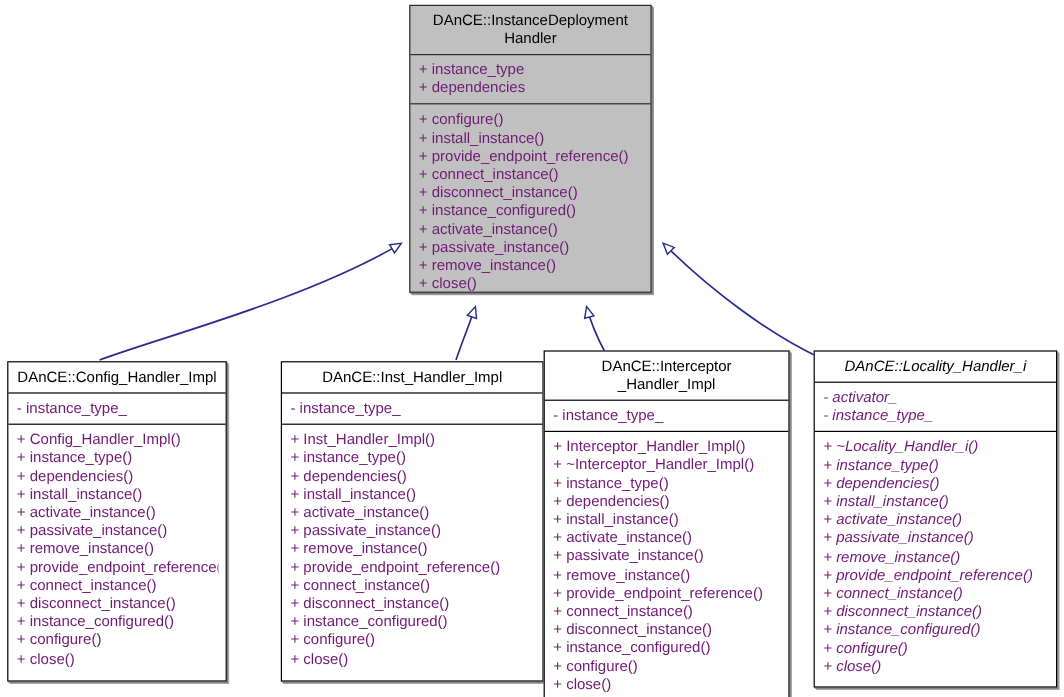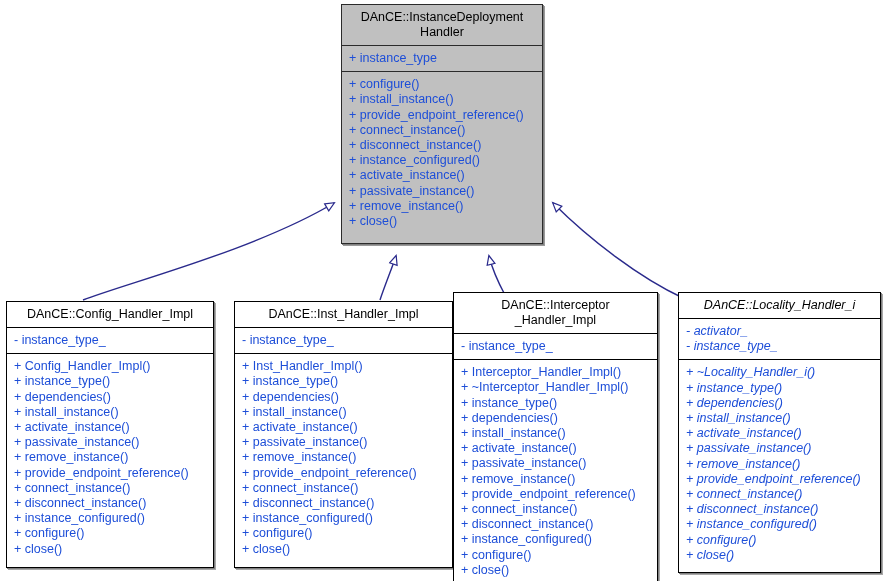--- a/index.html
+++ b/index.html
@@ -51,21 +51,21 @@
     height: 0;
     border-top: 1px solid #000000;
   }
   .base .cls-sep {
     border-top: 1px solid #2b2b2b;
   }
   .cls-attrs, .cls-ops {
     padding: 5px 6px 5px 7px;
     font-size: 12.5px;
     line-height: 15.2px;
-    color: #1d4ed8;
+    color: #701a75;
   }
   .cls-ops {
     flex: 1 1 auto;
   }
   .member {
     white-space: nowrap;
     overflow: hidden;
   }
   .base .cls-name { font-size: 12.5px; }
 </style>
@@ -85,37 +85,38 @@
     <path d="M 505 295 C 498 282 492 268 489 256" fill="none" stroke="#2a2a8c" stroke-width="1.4" marker-end="url(#hollow-tri)"></path>
     <path d="M 683 298 C 640 278 590 240 553 203" fill="none" stroke="#2a2a8c" stroke-width="1.4" marker-end="url(#hollow-tri)"></path>
   </svg>
 
   <div class="uml-class base" style="left:341px; top:4px; width:202px; height:240px;">
     <div class="cls-name">DAnCE::InstanceDeployment
 Handler</div>
     <div class="cls-sep"></div>
     <div class="cls-attrs">
         <div class="member">+ instance_type</div>
-      </div>
-    <div class="cls-sep"></div>
-    <div class="cls-ops">
-        <div class="member">+ configure()</div>
-        <div class="member">+ install_instance()</div>
-        <div class="member">+ provide_endpoint_reference()</div>
-        <div class="member">+ connect_instance()</div>
-        <div class="member">+ disconnect_instance()</div>
-        <div class="member">+ instance_configured()</div>
-        <div class="member">+ activate_instance()</div>
-        <div class="member">+ passivate_instance()</div>
-        <div class="member">+ remove_instance()</div>
-        <div class="member">+ close()</div>
-      </div>
-  </div>
-
-  <div class="uml-class derived" style="left:6px; top:301px; width:208px; height:267px;">
+        <div class="member">+ dependencies</div>
+      </div>
+    <div class="cls-sep"></div>
+    <div class="cls-ops">
+        <div class="member">+ configure()</div>
+        <div class="member">+ install_instance()</div>
+        <div class="member">+ provide_endpoint_reference()</div>
+        <div class="member">+ connect_instance()</div>
+        <div class="member">+ disconnect_instance()</div>
+        <div class="member">+ instance_configured()</div>
+        <div class="member">+ activate_instance()</div>
+        <div class="member">+ passivate_instance()</div>
+        <div class="member">+ remove_instance()</div>
+        <div class="member">+ close()</div>
+      </div>
+  </div>
+
+  <div class="uml-class derived" style="left:6px; top:301px; width:183px; height:267px;">
     <div class="cls-name">DAnCE::Config_Handler_Impl</div>
     <div class="cls-sep"></div>
     <div class="cls-attrs">
         <div class="member">- instance_type_</div>
       </div>
     <div class="cls-sep"></div>
     <div class="cls-ops">
         <div class="member">+ Config_Handler_Impl()</div>
         <div class="member">+ instance_type()</div>
         <div class="member">+ dependencies()</div>

